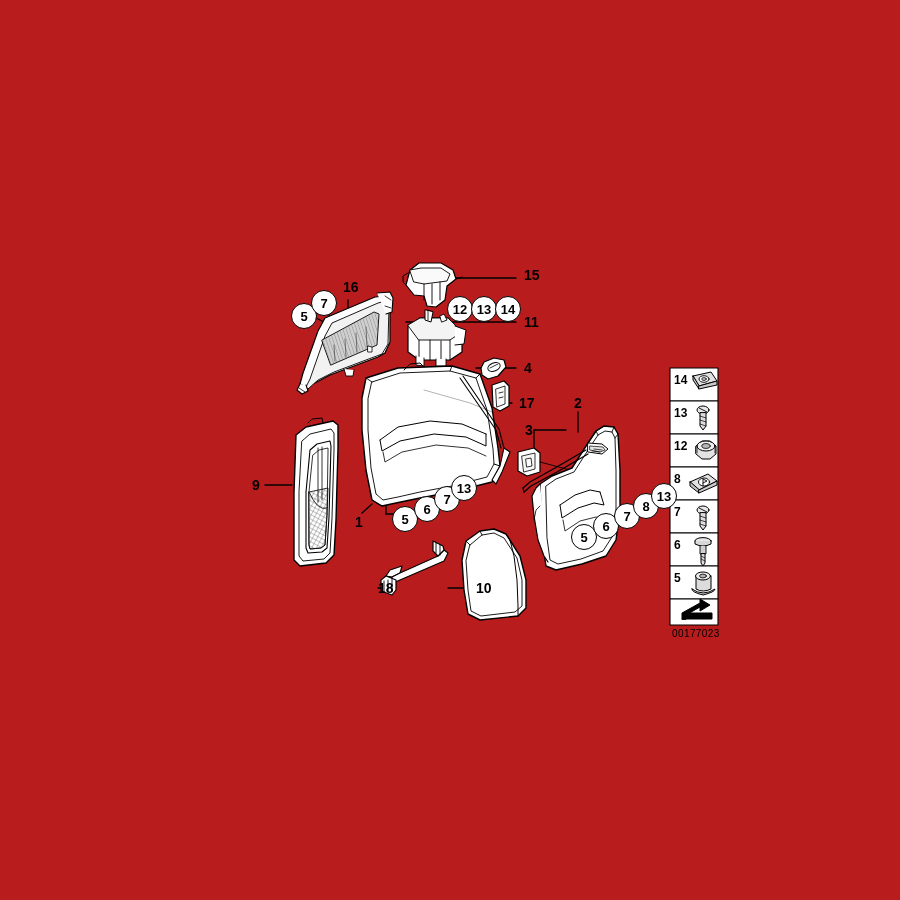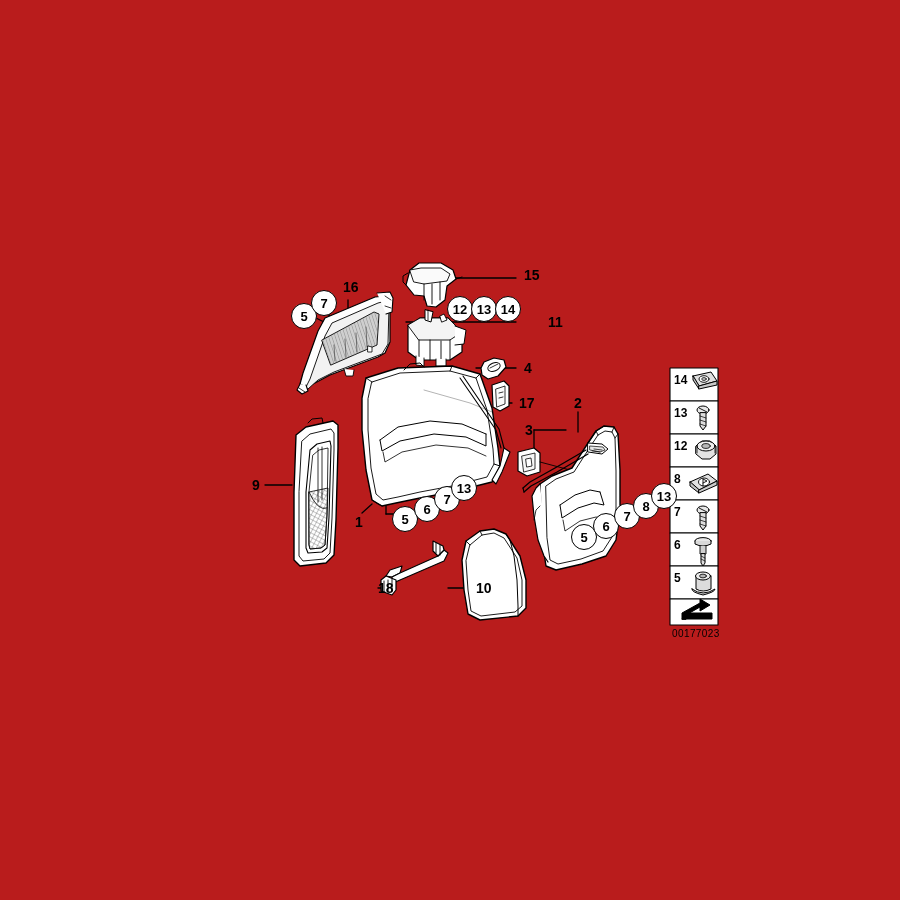--- a/index.html
+++ b/index.html
@@ -295,21 +295,21 @@
                  L686 619 Z" fill="#000" stroke-width="1"></path>
         <path d="M682 619 L712 619 L712 613 L686 613" fill="#000" stroke-width="1"></path>
       </g>
 
     </g>
   </svg>
 
   <div>
     <div class="lbl" style="left:524px;top:268px;">15</div>
     <div class="lbl" style="left:343px;top:280px;">16</div>
-    <div class="lbl" style="left:548px;top:315px;text-align:center;">11</div>
+    <div class="lbl" style="left:524px;top:315px;text-align:center;">11</div>
     <div class="lbl" style="left:524px;top:361px;">4</div>
     <div class="lbl" style="left:519px;top:396px;">17</div>
     <div class="lbl" style="left:574px;top:396px;">2</div>
     <div class="lbl" style="left:525px;top:423px;">3</div>
     <div class="lbl" style="left:252px;top:478px;">9</div>
     <div class="lbl" style="left:355px;top:515px;">1</div>
     <div class="lbl" style="left:378px;top:581px;">18</div>
     <div class="lbl" style="left:428px;top:581px;margin-left:48px;">10</div>
   </div>
 

